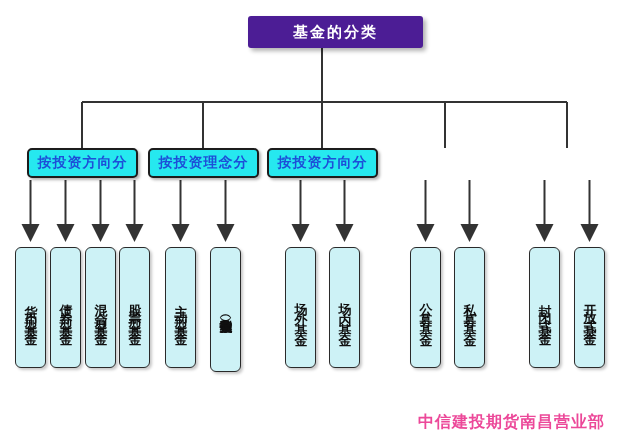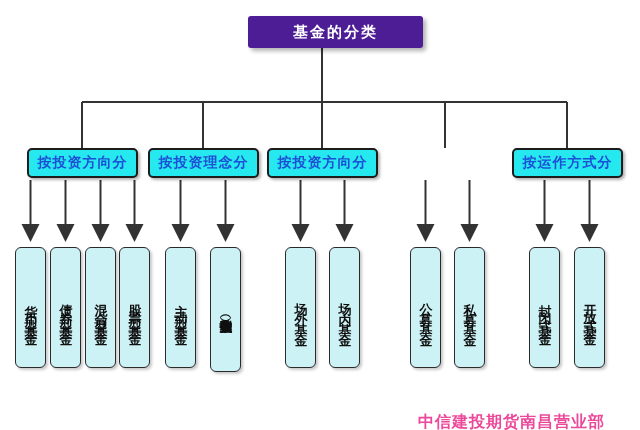--- a/index.html
+++ b/index.html
@@ -78,21 +78,20 @@
       <path d="M544.5,180 V238" marker-end="url(#ah)"></path>
       <path d="M589.5,180 V238" marker-end="url(#ah)"></path>
     </g>
   </svg>
 
   <div class="node root">基金的分类</div>
 
   <div class="node cat" style="left:27px">按投资方向分</div>
   <div class="node cat" style="left:148px">按投资理念分</div>
   <div class="node cat" style="left:267px">按投资方向分</div>
-  <div class="node cat" style="left:512px">按运作方式分</div>
 
   <div class="node leaf ch5" style="left:15px">货币型基金</div>
   <div class="node leaf ch5" style="left:50px">债券型基金</div>
   <div class="node leaf ch5" style="left:85px">混合型基金</div>
   <div class="node leaf ch5" style="left:119px">股票型基金</div>
 
   <div class="node leaf ch5" style="left:165px">主动型基金</div>
   <div class="node leaf ch9" style="left:210px">被动型（指数）基金</div>
 
   <div class="node leaf ch4" style="left:285px">场外基金</div>

